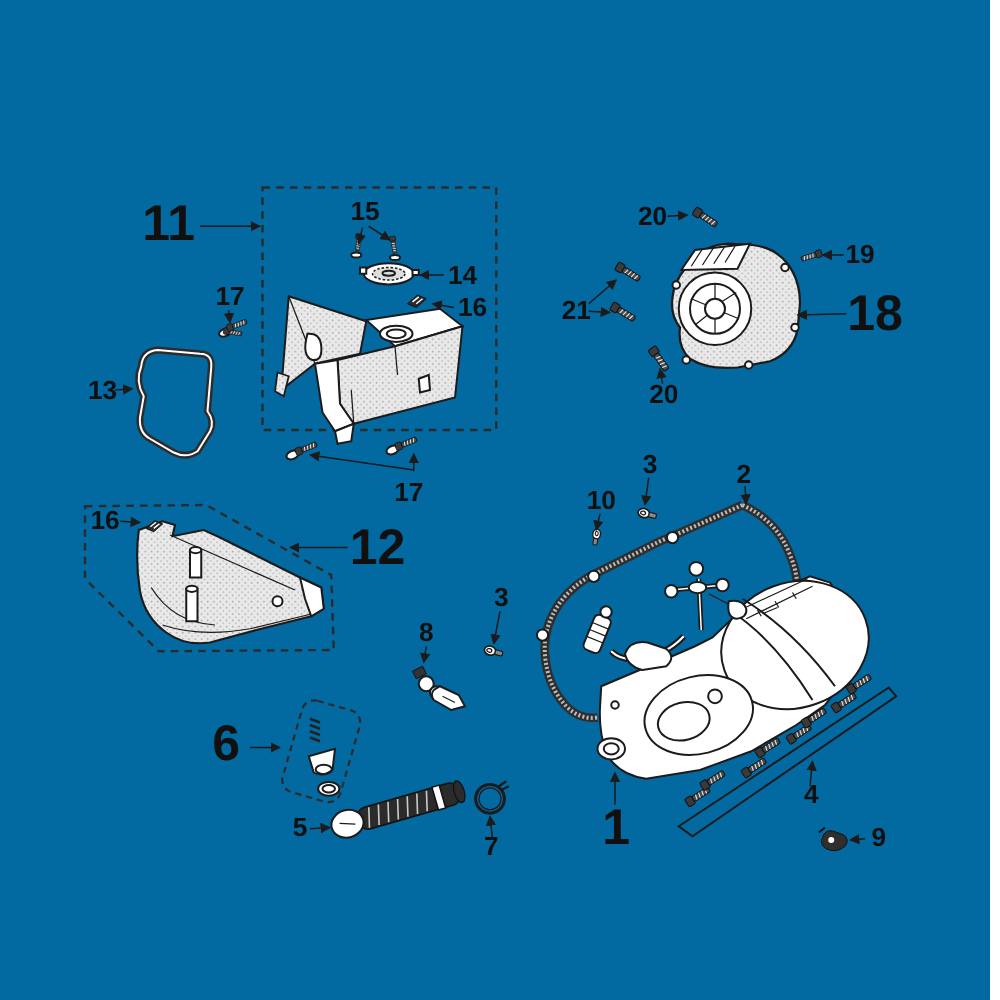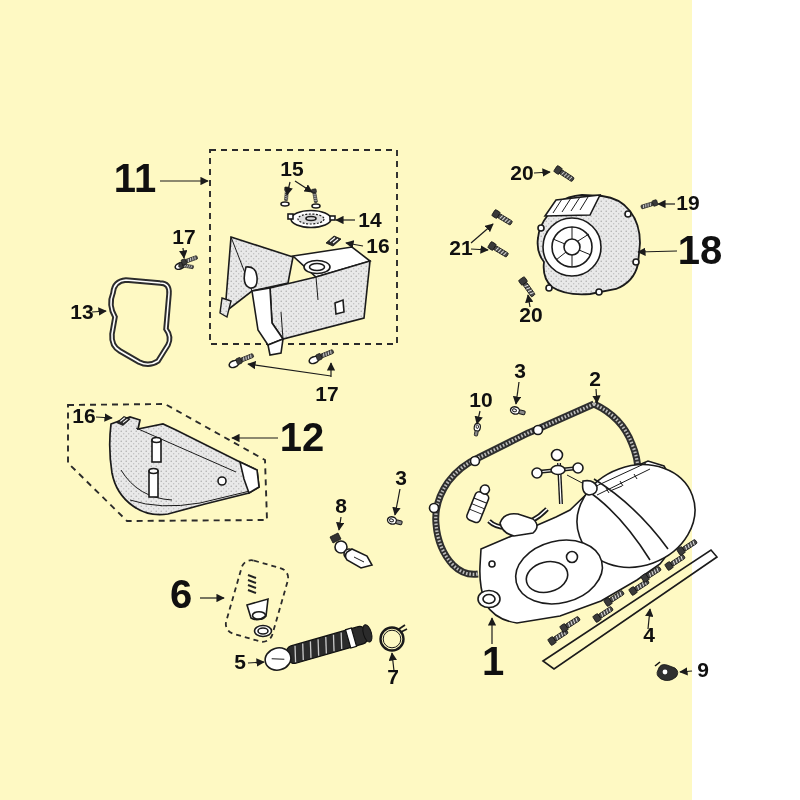--- a/index.html
+++ b/index.html
@@ -1,16 +1,16 @@
 <!DOCTYPE html>
 <html><head>
 <meta charset="utf-8">
 <style>
   html,body{margin:0;padding:0;background:#ffffff;width:800px;height:800px;overflow:hidden;}
-  #stage{position:relative;width:692px;height:800px;background:#fef9c3;}
+  #stage{position:relative;width:792px;height:800px;background:#0369a1;}
   svg{position:absolute;left:0;top:0;}
   .tl{font:700 40px "Liberation Sans",sans-serif;fill:#101010;text-anchor:middle;}
   .ts{font:700 21px "Liberation Sans",sans-serif;fill:#101010;text-anchor:middle;}
   .ld{stroke:#1b1b1b;stroke-width:1.2;fill:none;}
   .dash{fill:none;stroke:#2b2b2b;stroke-width:1.9;stroke-dasharray:6 5;}
   .s{stroke:#1b1b1b;stroke-width:1.6;fill:#fff;}
   .sn{stroke:#1b1b1b;stroke-width:1.6;fill:none;}
   .thin{stroke:#1b1b1b;stroke-width:1;fill:none;}
 </style>
 </head>

